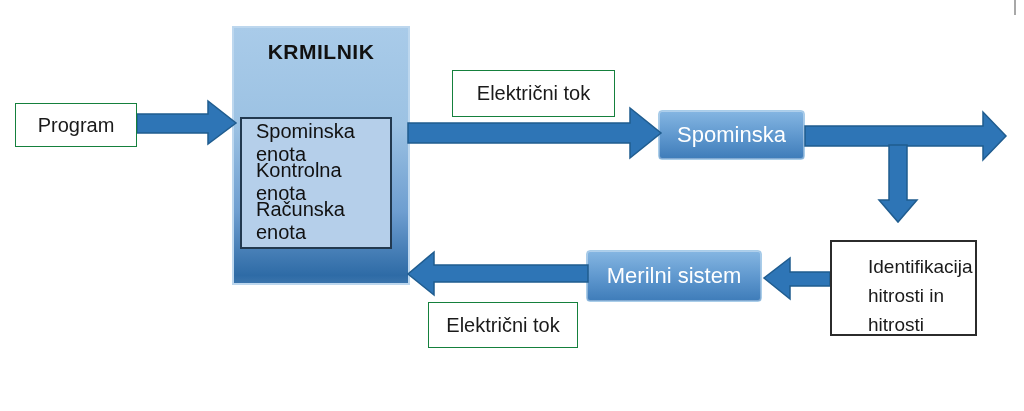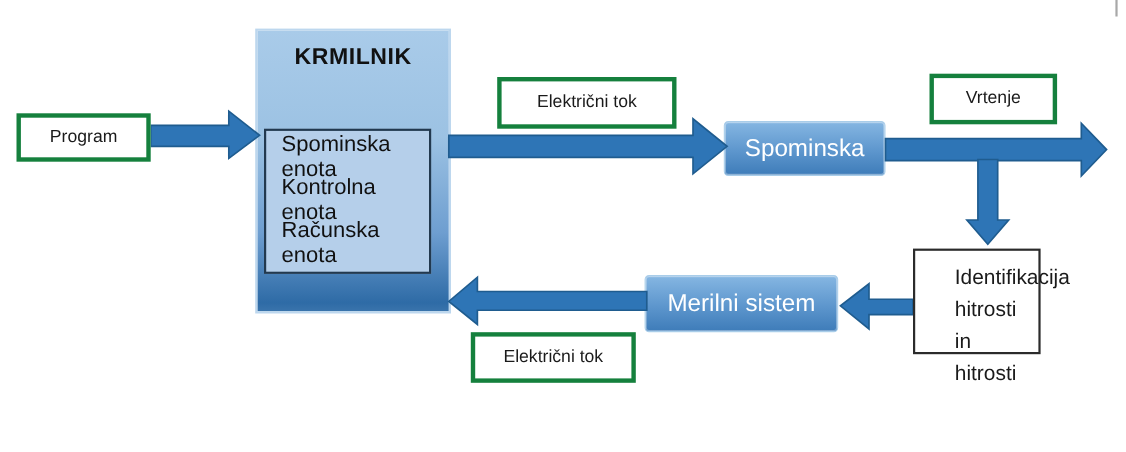--- a/index.html
+++ b/index.html
@@ -4,23 +4,23 @@
 <style>
   html,body{margin:0;padding:0;background:#ffffff;}
   .stage{
     position:relative;width:1024px;height:411px;background:#ffffff;
     font-family:"Liberation Sans", sans-serif;color:#1a1a1a;overflow:hidden;
   }
   .abs{position:absolute;box-sizing:border-box;}
   svg.arrow-layer{position:absolute;left:0;top:0;width:1024px;height:411px;z-index:5;pointer-events:none;}
   
   .wbox{
-    background:#ffffff;border:4px solid #15803d;z-index:8;
+    background:#ffffff;border:1px solid #15803d;z-index:8;
     display:flex;align-items:center;justify-content:center;
-    font-size:16px;line-height:1.15;
+    font-size:20px;line-height:1.15;
   }
   
   .krmilnik{
     left:232px;top:26px;width:178px;height:259px;z-index:2;
     background:linear-gradient(180deg,#a9cbe9 0%,#9cc2e3 38%,#6e9ed0 72%,#2e6ba6 97%,#3a74ac 100%);
     border:2px solid #bdd7ee;
   }
   .krmilnik-title{
     position:absolute;left:0;top:12px;width:100%;text-align:center;
     font-weight:bold;font-size:21px;color:#111111;letter-spacing:0.5px;
@@ -74,23 +74,22 @@
       <polygon points="889,145 907,145 907,200 917,200 898,222 879,200 889,200"></polygon>
       <polygon points="830,272 790,272 790,258 764,278 790,299 790,286 830,286"></polygon>
       <polygon points="588,265 434,265 434,252 408,274 434,295 434,282 588,282"></polygon>
     </g>
   </svg>
 
   <div class="abs wbox" style="left:15px;top:103px;width:122px;height:44px;">Program</div>
 
   <div class="abs wbox" style="left:452px;top:70px;width:163px;height:47px;">Električni tok</div>
 
-  <div class="abs wbox" style="left:845px;top:67px;width:116px;height:46px;">Vrtenje</div>
 
-  <div class="abs idbox" style="left:830px;top:226px;width:116px;height:96px;padding-left:36px;">
+  <div class="abs idbox" style="left:830px;top:240px;width:147px;height:96px;padding-left:36px;">
     <div>Identifikacija</div>
     <div>hitrosti in</div>
     <div>hitrosti</div>
   </div>
 
   <div class="abs wbox" style="left:428px;top:302px;width:150px;height:46px;">Električni tok</div>
 
   <div class="abs scroll-artifact"></div>
 
 </div>

